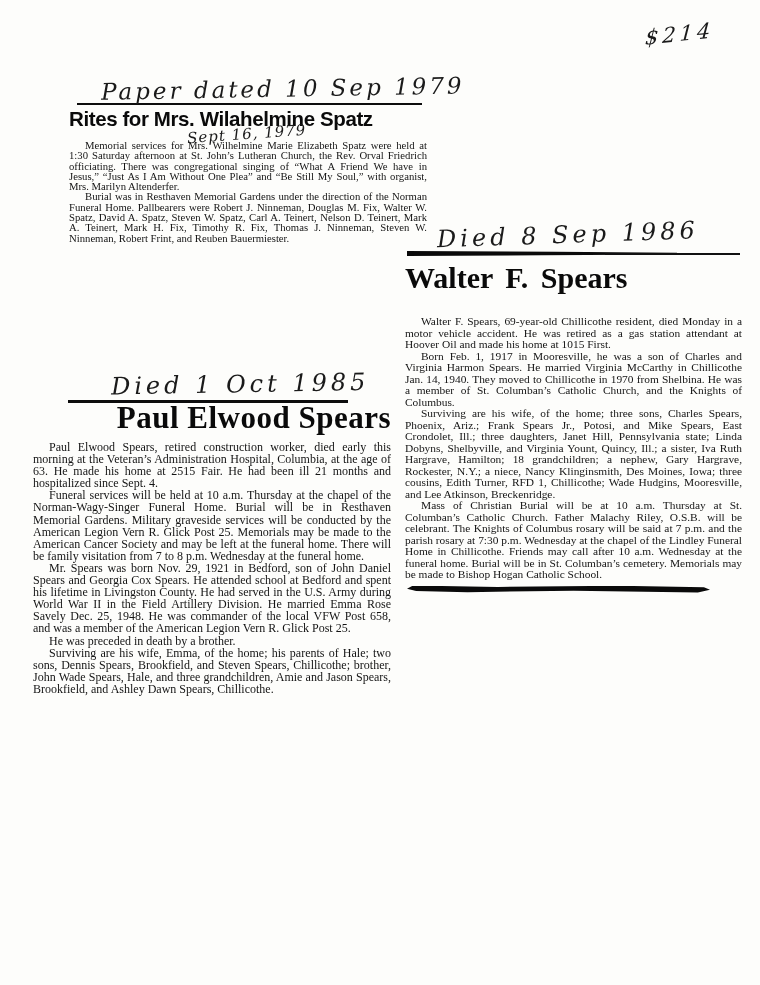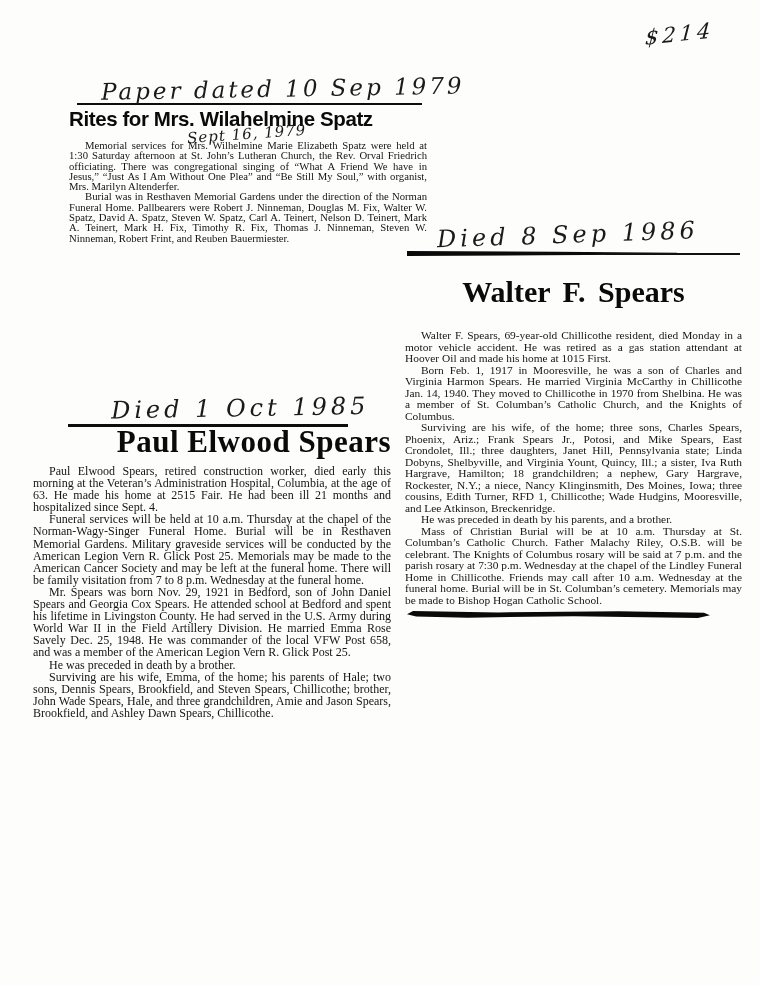--- a/index.html
+++ b/index.html
@@ -28,41 +28,41 @@
     font-family:"Liberation Sans", sans-serif; font-weight:bold;
     font-size:20.5px; letter-spacing:-0.4px; text-align:left; margin-top:2px;
   }
   .clip-spatz .hw-overlay {
     position:absolute; left:118px; top:49px; font-size:15px;
     letter-spacing:1px; transform:rotate(-4deg);
   }
   .clip-spatz .obit-body { margin-top:9px; font-size:10.7px; line-height:10.3px; }
 
   
-  .clip-paul { left:33px; top:370px; width:358px;margin-top:24px; }
+  .clip-paul { left:33px; top:370px; width:358px; }
   .clip-paul .hw-top { font-size:24px; margin-left:78px; transform:rotate(-1deg); letter-spacing:4px; }
   .clip-paul .rule-top { height:3px; width:280px; margin:2px 0 0 35px; }
   .clip-paul .headline {
     font-size:31px; font-weight:bold; text-align:right;
     letter-spacing:0.5px; margin-top:-3px;
   }
   .clip-paul .obit-body { margin-top:5px; font-size:12px; line-height:12.1px; }
 
   
   .clip-walter { left:405px; top:220px; width:337px; }
   .clip-walter .hw-top { font-size:24px; margin-left:32px; transform:rotate(-2deg); letter-spacing:4px; }
   .bar-wrap { position:relative; height:8px; margin-top:3px; }
   .bar-thick {
     position:absolute; left:2px; top:0; width:270px; height:5px; background:#0a0a0a;
     clip-path:polygon(0 0, 55% 15%, 100% 35%, 100% 70%, 50% 85%, 0 100%);
   }
   .bar-thin { position:absolute; left:200px; top:2px; width:135px; height:1.5px; background:#111; }
   .clip-walter .headline {
-    font-size:30px; font-weight:bold; text-align:center;
-    word-spacing:5px; margin-top:16px;
+    font-size:30px; font-weight:bold; text-align:left;
+    word-spacing:5px; margin-top:2px;
   }
   .clip-walter .obit-body { margin-top:21px; font-size:11.4px; line-height:11.5px; }
   .bar-bottom {
     width:303px; height:7px; background:#0a0a0a; margin:5px 0 0 2px;
     clip-path:polygon(0 45%, 2% 0, 30% 20%, 70% 5%, 98% 25%, 100% 60%, 96% 100%, 55% 75%, 20% 95%, 3% 80%);
   }
 
   
   .corner-note {
     position:absolute; left:645px; top:22px; font-size:21px;
@@ -104,19 +104,18 @@
     <div class="hw hw-top">Died 8 Sep 1986</div>
     <div class="bar-wrap">
       <div class="bar-thick"></div>
       <div class="bar-thin"></div>
     </div>
     <h1 class="headline">Walter F. Spears</h1>
     <div class="obit-body">
       <p>Walter F. Spears, 69-year-old Chillicothe resident, died Monday in a motor vehicle accident. He was retired as a gas station attendant at Hoover Oil and made his home at 1015 First.</p>
       <p>Born Feb. 1, 1917 in Mooresville, he was a son of Charles and Virginia Harmon Spears. He married Virginia McCarthy in Chillicothe Jan. 14, 1940. They moved to Chillicothe in 1970 from Shelbina. He was a member of St. Columban’s Catholic Church, and the Knights of Columbus.</p>
       <p>Surviving are his wife, of the home; three sons, Charles Spears, Phoenix, Ariz.; Frank Spears Jr., Potosi, and Mike Spears, East Crondolet, Ill.; three daughters, Janet Hill, Pennsylvania state; Linda Dobyns, Shelbyville, and Virginia Yount, Quincy, Ill.; a sister, Iva Ruth Hargrave, Hamilton; 18 grandchildren; a nephew, Gary Hargrave, Rockester, N.Y.; a niece, Nancy Klinginsmith, Des Moines, Iowa; three cousins, Edith Turner, RFD 1, Chillicothe; Wade Hudgins, Mooresville, and Lee Atkinson, Breckenridge.</p>
-      <p>He was preceded in death by his parents, and a brother.</p>
       <p>Mass of Christian Burial will be at 10 a.m. Thursday at St. Columban’s Catholic Church. Father Malachy Riley, O.S.B. will be celebrant. The Knights of Columbus rosary will be said at 7 p.m. and the parish rosary at 7:30 p.m. Wednesday at the chapel of the Lindley Funeral Home in Chillicothe. Friends may call after 10 a.m. Wednesday at the funeral home. Burial will be in St. Columban’s cemetery. Memorials may be made to Bishop Hogan Catholic School.</p>
     </div>
     <div class="bar-bottom"></div>
   </section>
 
 </div>
 
 </body></html>

